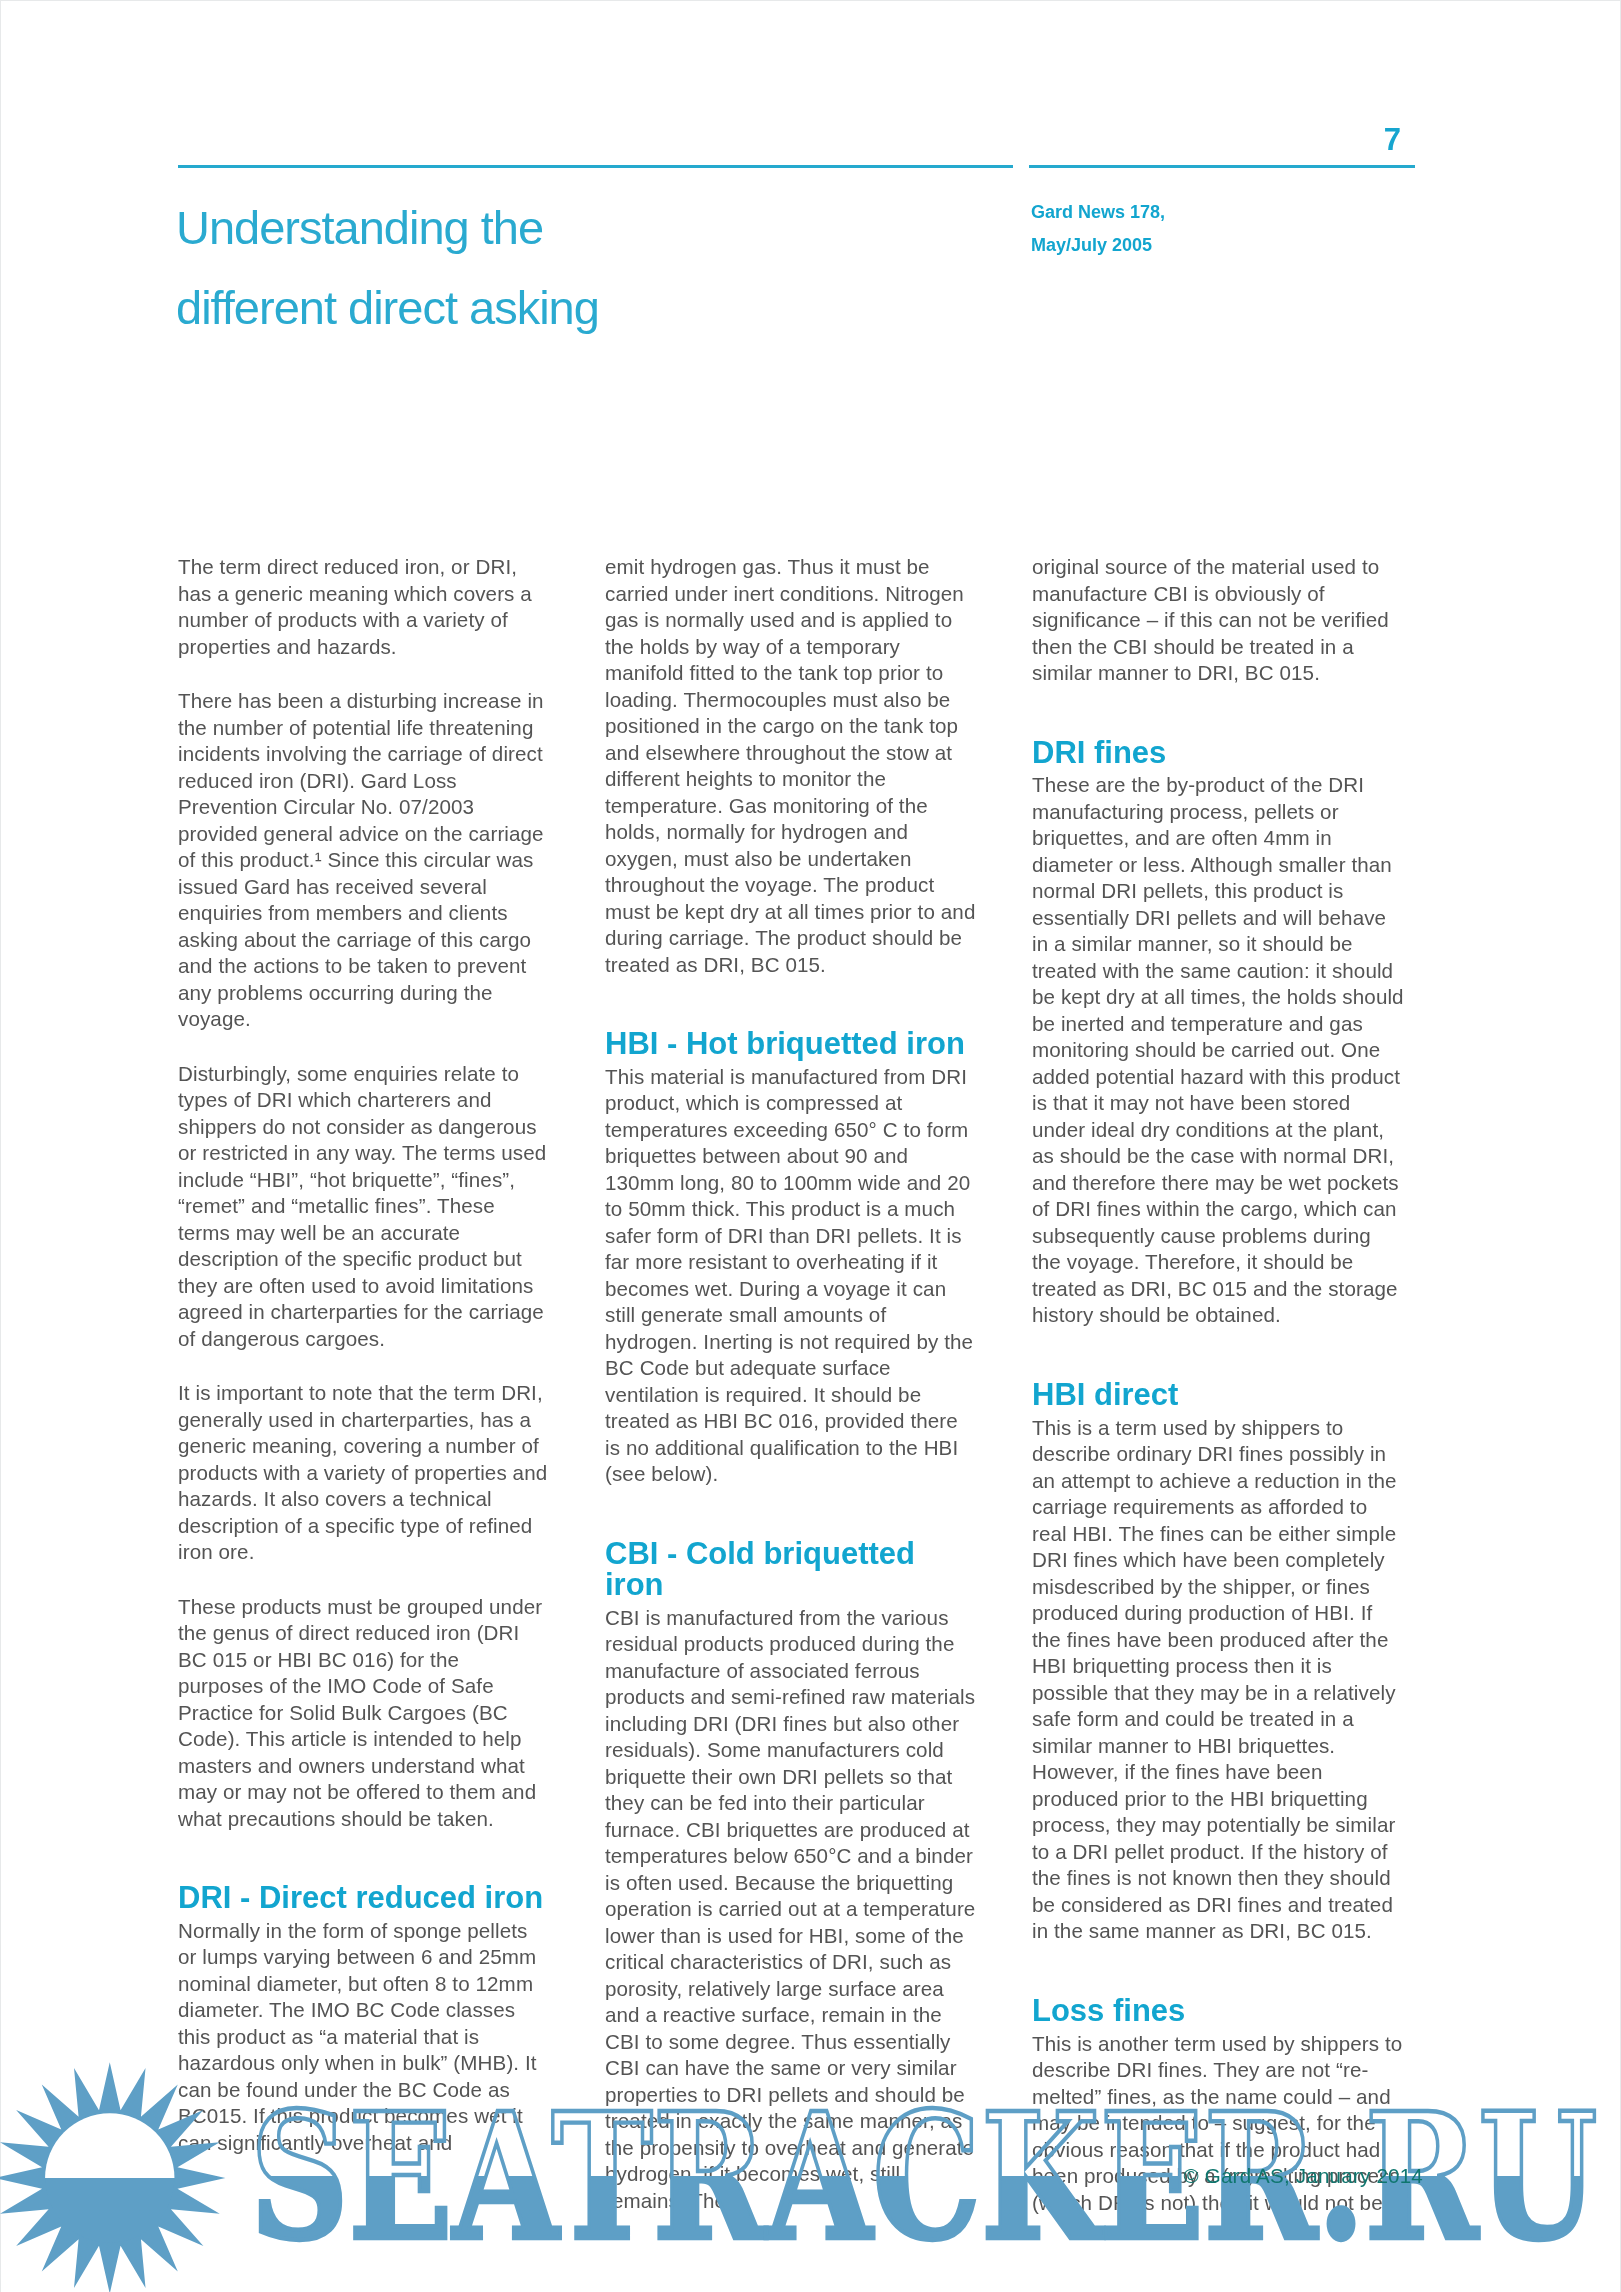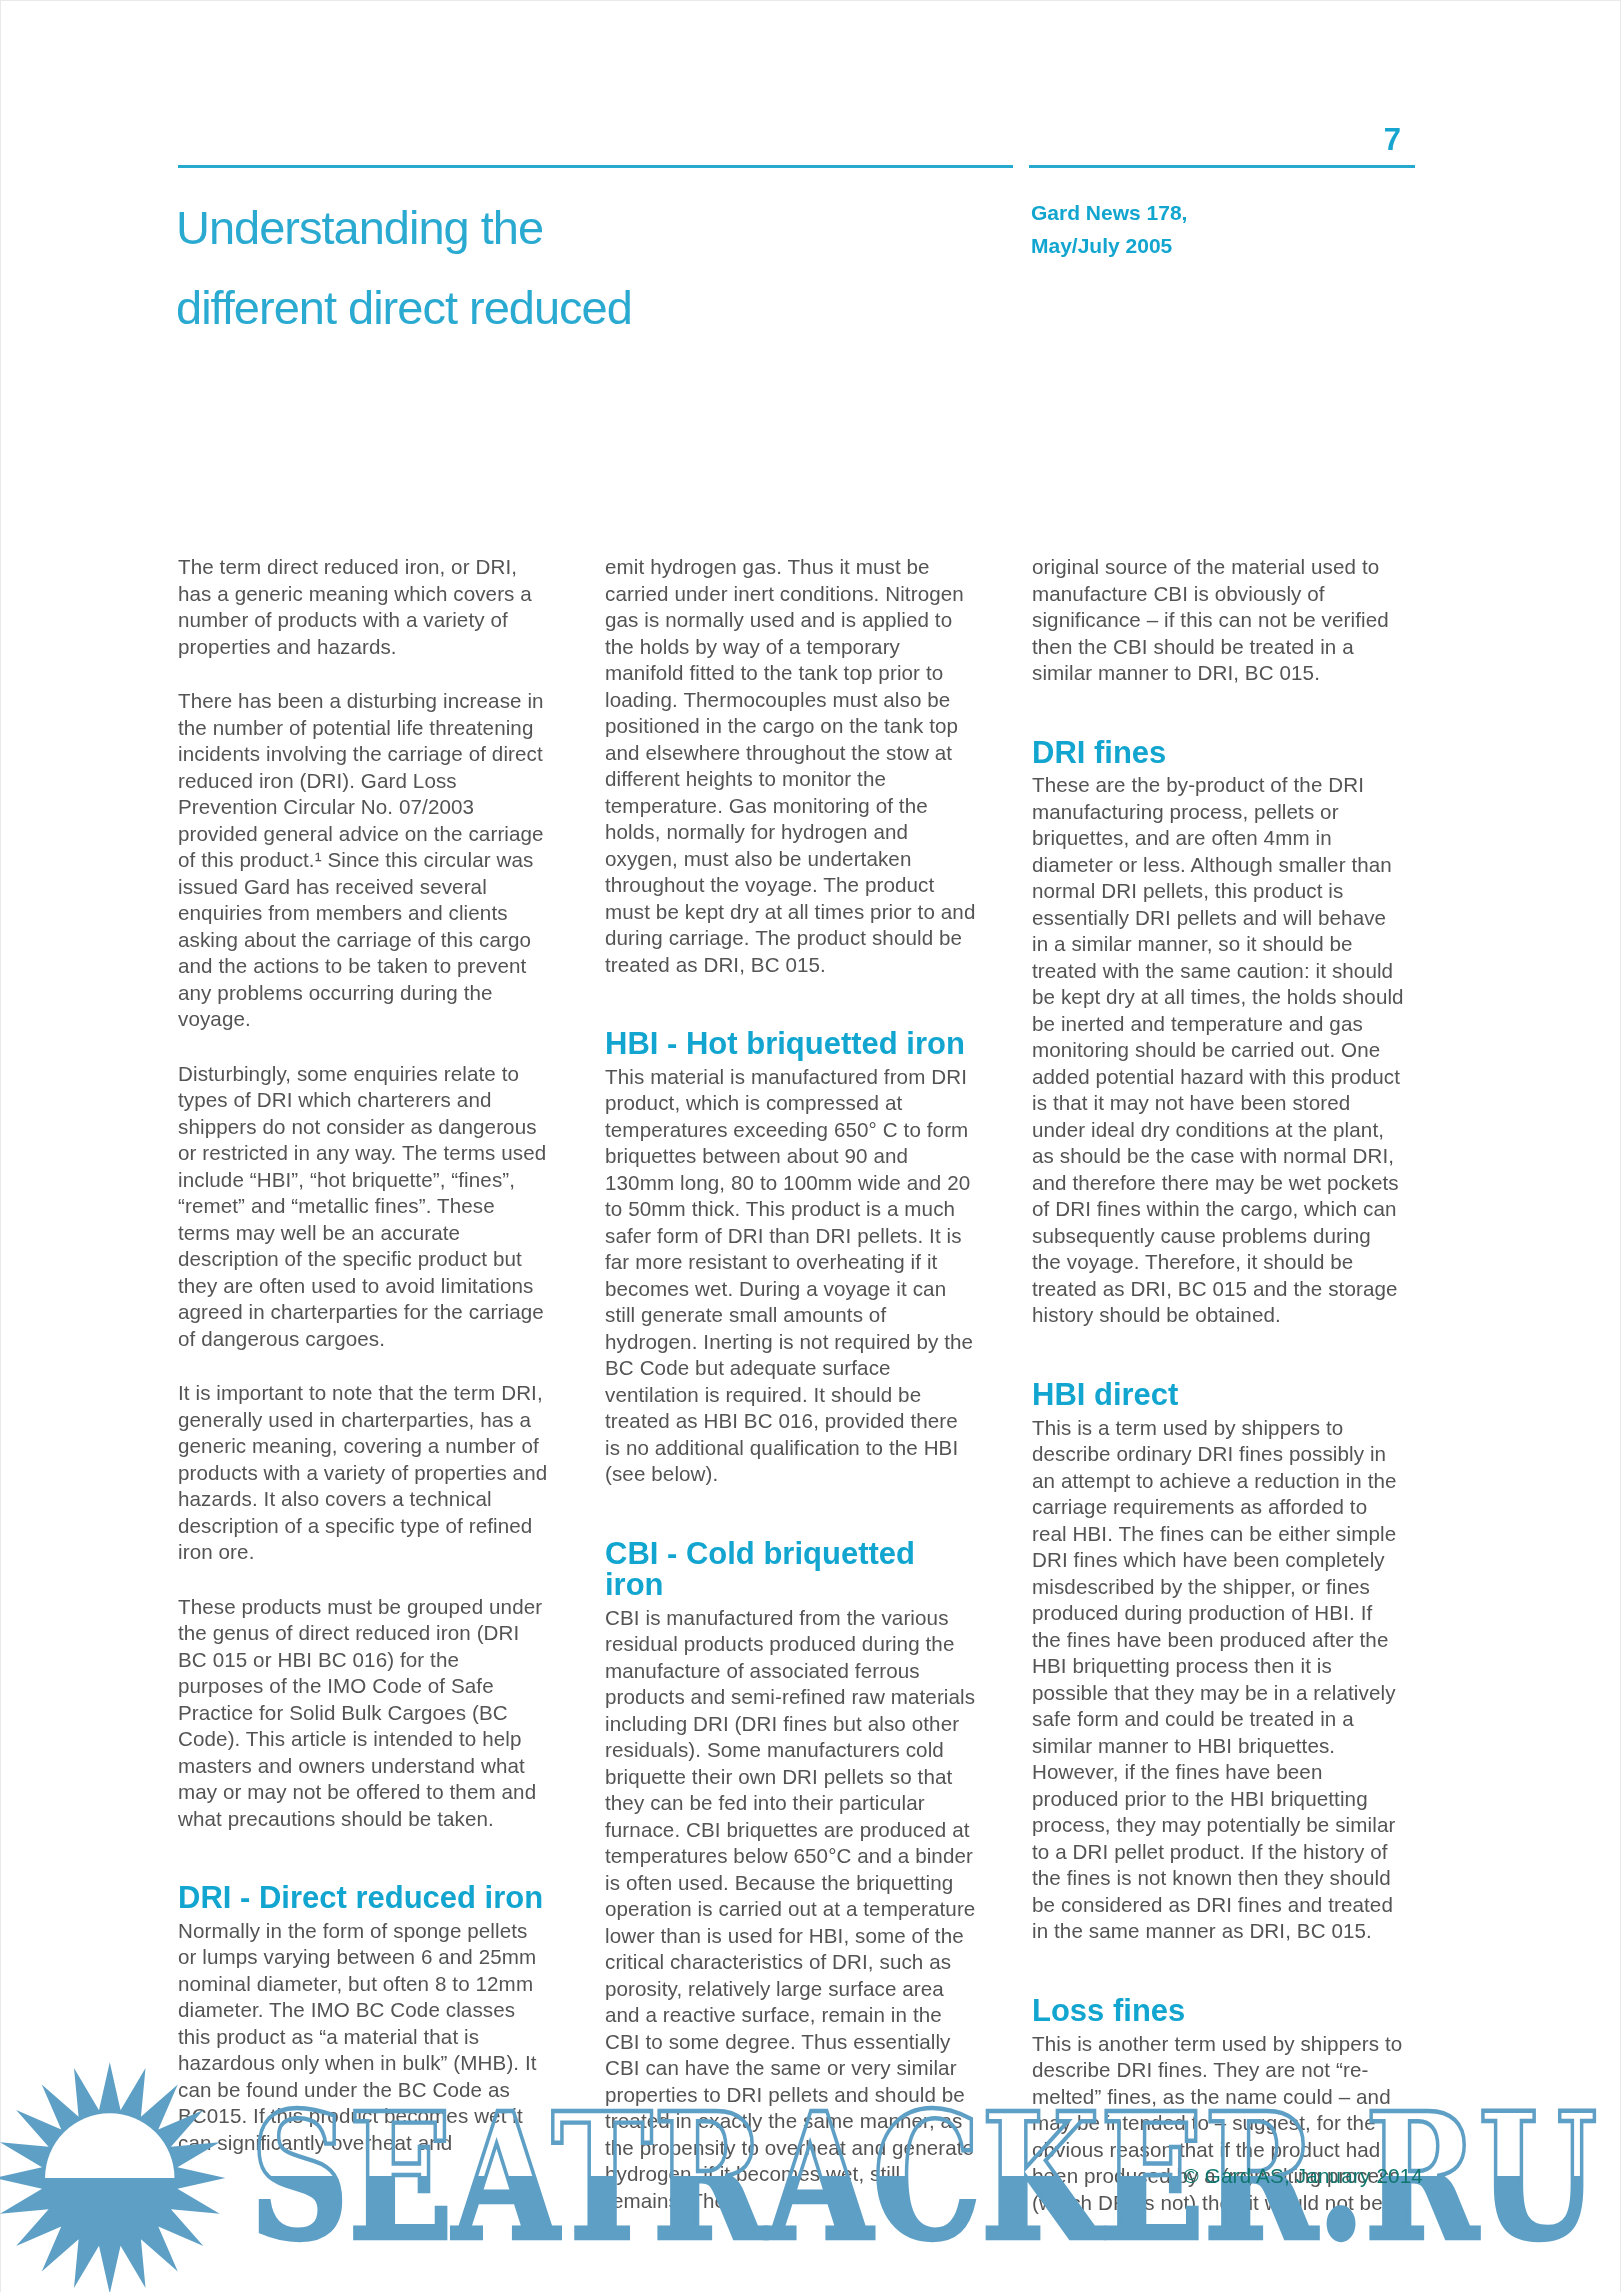--- a/index.html
+++ b/index.html
@@ -15,21 +15,21 @@
     position:absolute; left:1029px; top:122px; width:372px;
     text-align:right; font-size:31px; font-weight:bold; color:#16a5cf;
   }
   .title {
     position:absolute; left:176px; top:188px; width:970px;
     font-size:47px; line-height:80px; font-weight:300;
     letter-spacing:-1px; color:#2aaad0;
   }
   .masthead {
     position:absolute; left:1031px; top:196px; width:392px;
-    font-size:21px; line-height:33px; font-weight:bold; color:#12a5cf;
+    font-size:18px; line-height:33px; font-weight:bold; color:#12a5cf;
   }
   .columns {
     position:absolute; left:178px; top:535px; width:1243px; height:1757px;
     display:flex; gap:55px; overflow:hidden;margin-top:19px;
   }
   .body-col { width:372px; flex:0 0 372px; }
   .body-col p {
     margin:0 0 28px 0; font-size:20.6px; line-height:26.5px;
     color:#545454; font-weight:300; letter-spacing:0.1px;
   }
@@ -53,21 +53,21 @@
 
 <div class="page">
 
   <div class="rule rule-left"></div>
   <div class="rule rule-right"></div>
 
   <div class="page-number">7</div>
 
   <div class="title">
     <span style="display:block">Understanding the</span>
-    <span style="display:block">different direct reduced</span>
+    <span style="display:block">different direct asking</span>
   </div>
 
   <div class="masthead">
     <div>Gard News 178,</div>
     <div>May/July 2005</div>
   </div>
 
   <div class="columns">
 
     <div class="body-col">

